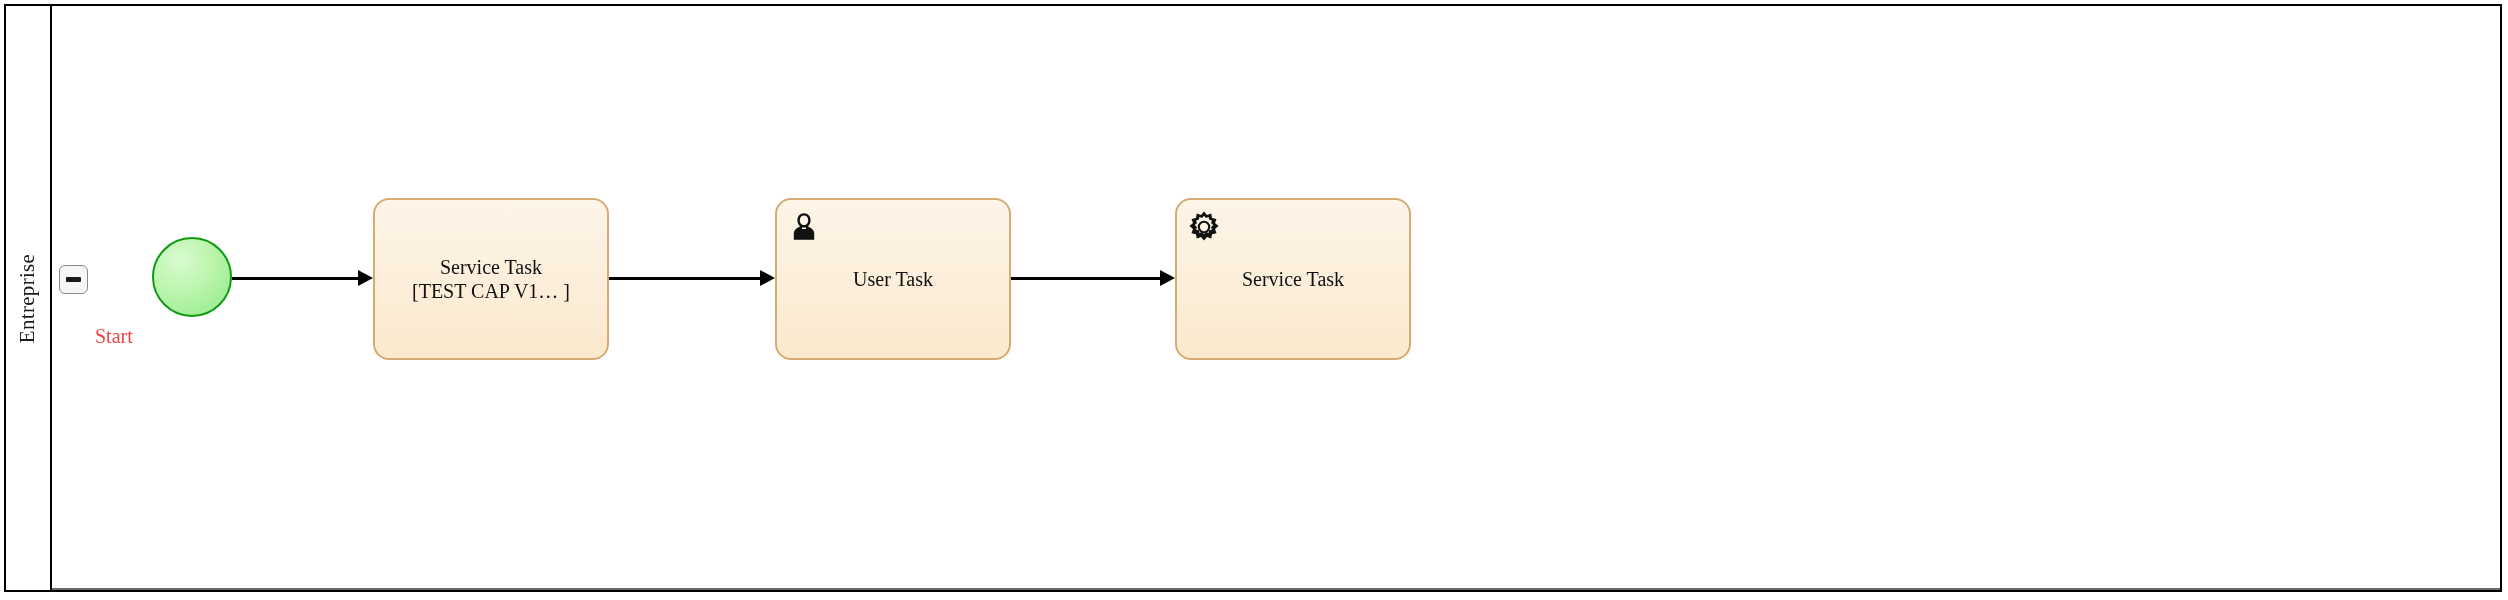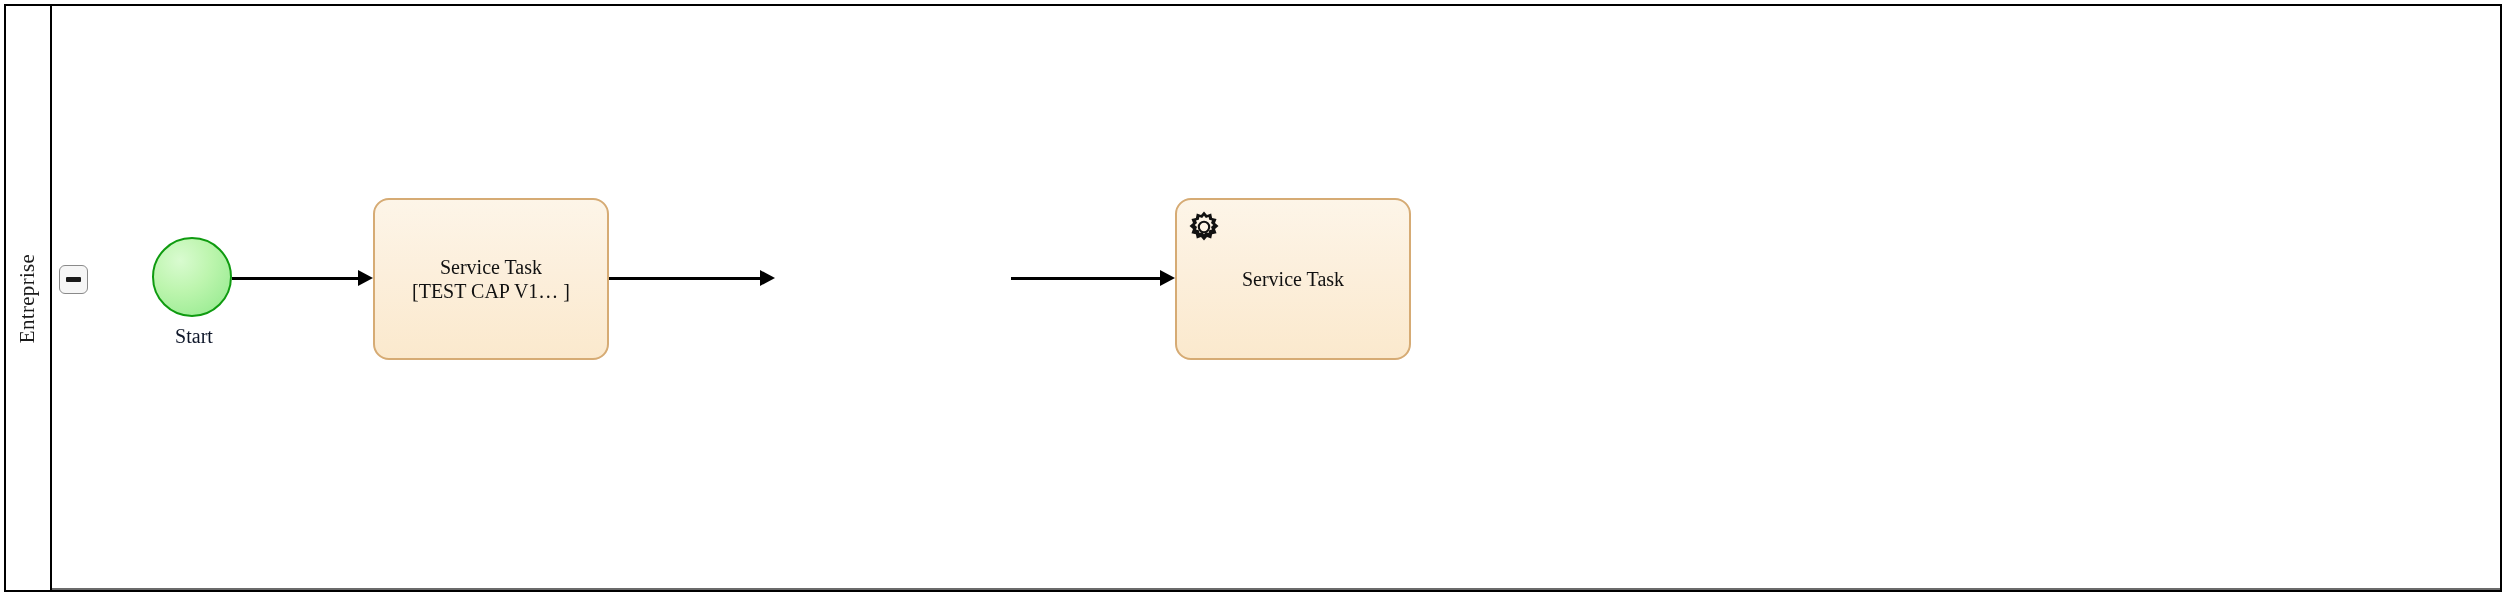--- a/index.html
+++ b/index.html
@@ -97,26 +97,25 @@
     top: 237px;
     width: 80px;
     height: 80px;
     border-radius: 50%;
     border: 2.6px solid #0f9b10;
     box-sizing: border-box;
     background: radial-gradient(circle at 34% 28%, #d9fbd0 0%, #bdf5ae 42%, #8fe98a 100%);
   }
   .start-label {
     position: absolute;
-    left: 114px;
+    left: 95px;
     top: 325px;
     width: 160px;
-    text-align: center;
     font-size: 20px;
-    color: #0f172a;
+    color: #ef4444;
   }
 
   
   .task {
     position: absolute;
     top: 198px;
     width: 236px;
     height: 162px;
     border: 2px solid #d6ab74;
     border-radius: 16px;
@@ -212,20 +211,35 @@
   <div class="task" id="task-1">
     <div class="task-label">Service Task
 [TEST CAP V1… ]</div>
   </div>
 
   <div class="connector" id="conn-2">
     <span class="line"></span>
     <span class="head"></span>
   </div>
 
+  <div class="task" id="task-2">
+    <svg class="task-type-icon" viewBox="0 0 36 36">
+      <path d="M18 4.2c-3.9 0-6.6 3.1-6.6 7.0 0 2.6 1.1 4.9 2.7 6.2
+               -0.6 0.25 -1.2 0.5 -1.7 0.75
+               -2.9 1.4 -4.6 3.6 -4.6 6.2 v6.4 h20.4 v-6.4
+               c0 -2.6 -1.7 -4.8 -4.6 -6.2 -0.5 -0.25 -1.1 -0.5 -1.7 -0.75
+               1.6 -1.3 2.7 -3.6 2.7 -6.2 0 -3.9 -2.7 -7.0 -6.6 -7.0 z
+               M18 6.6 c2.5 0 4.2 2.0 4.2 4.6 0 2.6 -1.7 4.9 -4.2 4.9
+               -2.5 0 -4.2 -2.3 -4.2 -4.9 0 -2.6 1.7 -4.6 4.2 -4.6 z
+               M16.0 18.6 h4.0 v2.0 h-4.0 z
+               M14.0 20.0 c-2.2 1.0 -3.8 2.5 -3.8 4.4 v4.0 h3.1 v-4.6 h1.9 v4.6
+               h5.6 v-4.6 h1.9 v4.6 h3.1 v-4.0 c0 -1.9 -1.6 -3.4 -3.8 -4.4 z" fill="#111111"></path>
+    </svg>
+    <div class="task-label">User Task</div>
+  </div>
 
   <div class="connector" id="conn-3">
     <span class="line"></span>
     <span class="head"></span>
   </div>
 
   <div class="task" id="task-3">
     <svg class="task-type-icon" viewBox="0 0 36 36">
       <path d="M18 2.6 l3.0 3.5 4.2 -1.5 0.9 4.4 4.4 0.9 -1.5 4.2 3.5 3.0
                -3.5 3.0 1.5 4.2 -4.4 0.9 -0.9 4.4 -4.2 -1.5 -3.0 3.5

